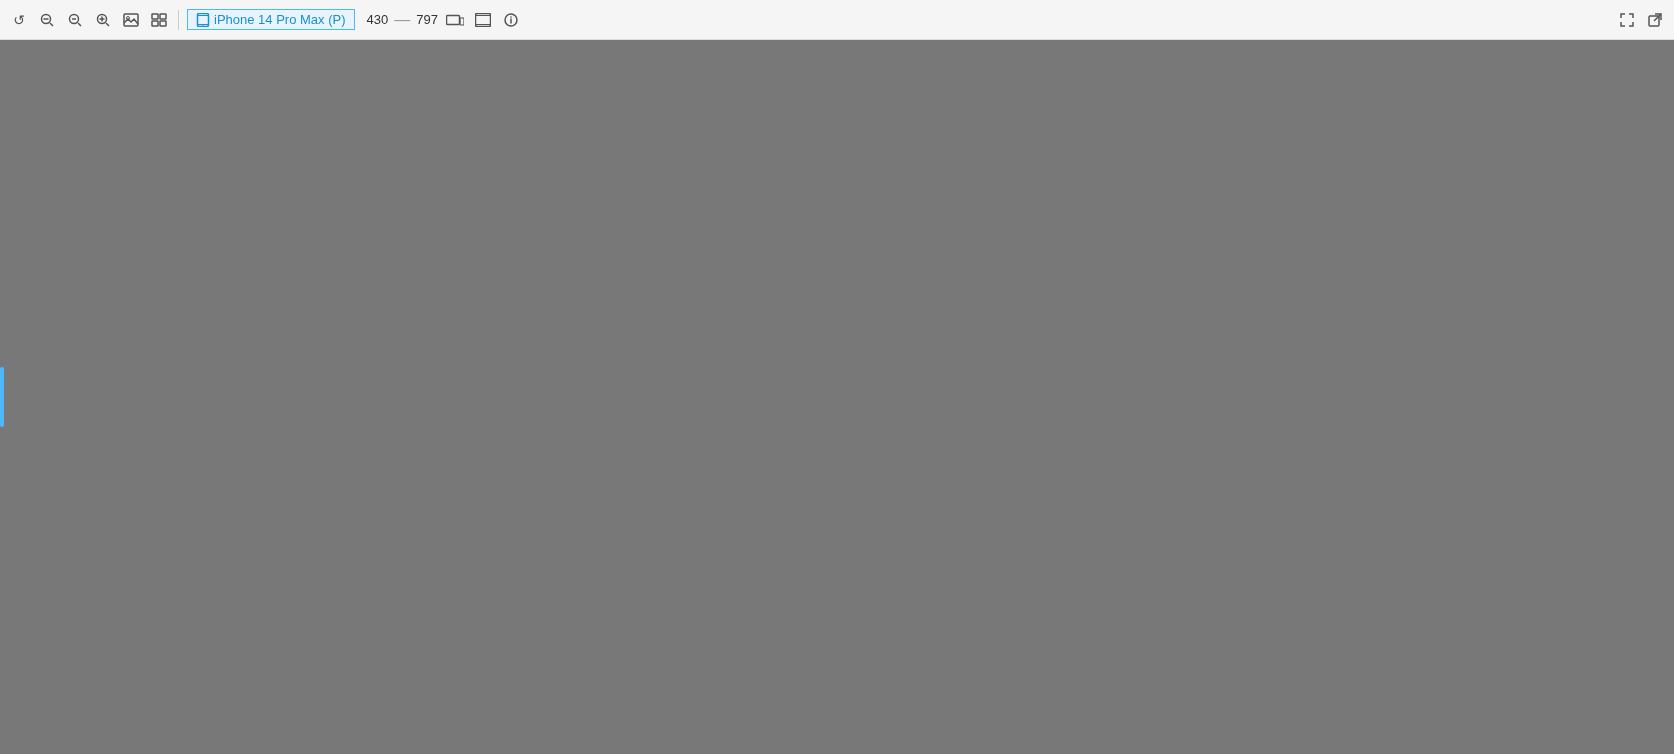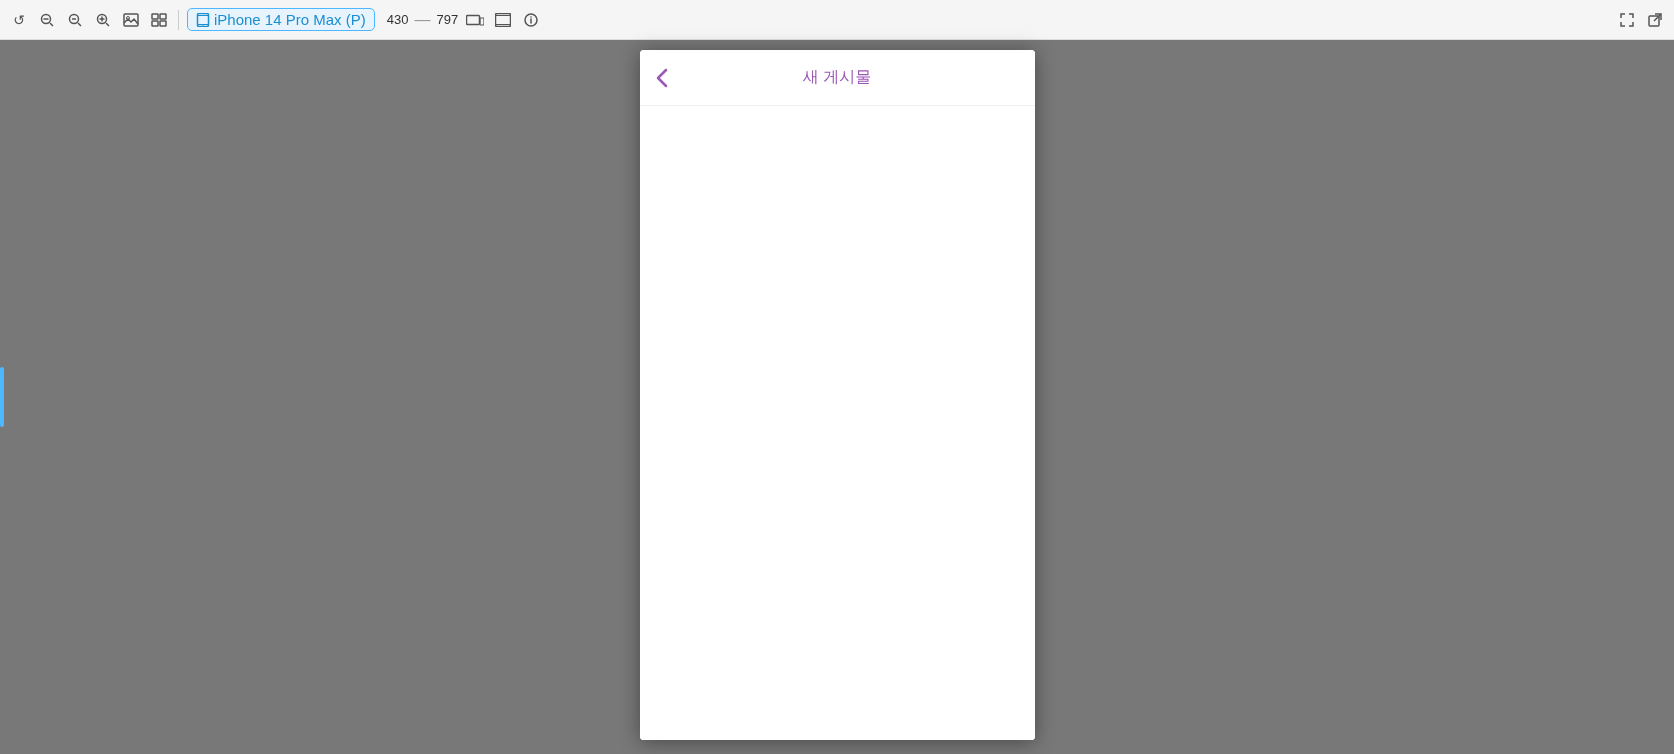--- a/index.html
+++ b/index.html
@@ -42,23 +42,23 @@
       background: #ccc;
       margin: 0 2px;
     }
 
     .device-badge {
       display: flex;
       align-items: center;
       gap: 4px;
       background: #e8f4fd;
       border: 1px solid #4db8ff;
-      border-radius: 5px;
+      border-radius: 0;
       padding: 2px 8px;
-      font-size: 15px;
+      font-size: 13px;
       color: #1a8fd1;
       cursor: pointer;
     }
 
     .dimension-display {
       display: flex;
       align-items: center;
       gap: 6px;
       font-size: 13px;
       color: #333;
@@ -254,28 +254,13 @@
         <polyline points="7,1 13,1 13,7" stroke="#555" stroke-width="1.5" fill="none"></polyline>
         <line x1="6" y1="8" x2="13" y2="1" stroke="#555" stroke-width="1.5"></line>
       </svg>
     </div>
   </div>
 </div>
 
 <div class="canvas-area">
   <div class="scroll-indicator"></div>
 
-  <div class="phone-frame">
-    <div class="phone-screen">
-
-      <div class="phone-navbar">
-        <div class="phone-back-btn">
-          <svg width="12" height="20" viewBox="0 0 12 20" fill="none">
-            <polyline points="10,2 2,10 10,18" stroke="#9b59b6" stroke-width="2.5" stroke-linecap="round" stroke-linejoin="round" fill="none"></polyline>
-          </svg>
-        </div>
-        <div class="phone-navbar-title">새 게시물</div>
-      </div>
-
-      <div class="phone-content"></div>
-    </div>
-  </div>
 </div>
 
 </body></html>

